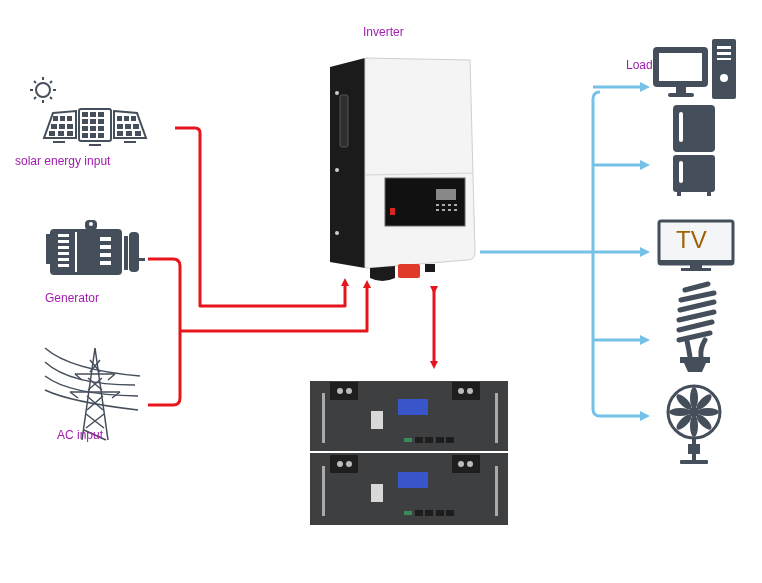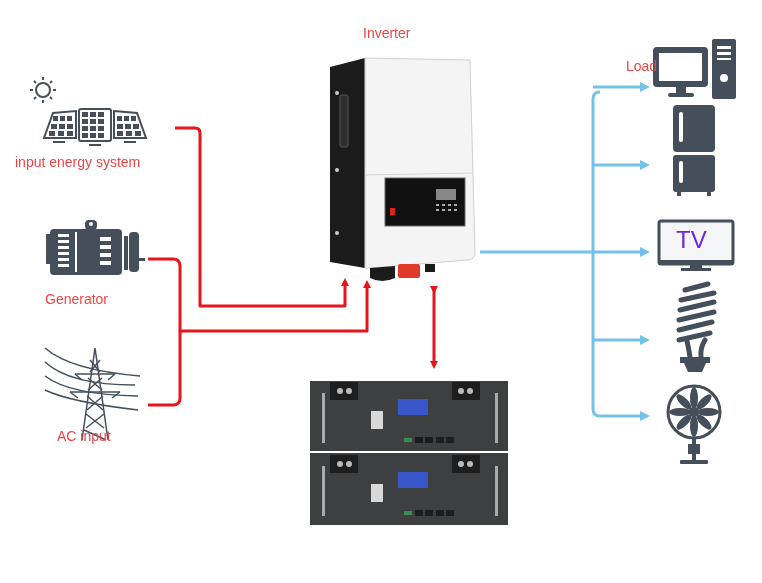--- a/index.html
+++ b/index.html
@@ -1,18 +1,18 @@
 <!DOCTYPE html>
 <html><head>
   <meta charset="utf-8">
   <style>
     html, body { margin: 0; padding: 0; background: #ffffff; }
     body { width: 762px; height: 583px; position: relative; overflow: hidden;
            font-family: "Liberation Sans", sans-serif; }
-    .label { position: absolute; color: #ef4444; font-size: 14px; white-space: nowrap; }
+    .label { position: absolute; color: #a21caf; font-size: 12px; white-space: nowrap; }
     svg.canvas { position: absolute; left: 0; top: 0; }
   </style>
 </head>
 <body>
 
 <svg class="canvas" width="762" height="583" viewBox="0 0 762 583">
   <defs>
     <marker id="arR" markerWidth="8" markerHeight="8" refX="4" refY="4" orient="auto" markerUnits="userSpaceOnUse">
       <path d="M0,0 L8,4 L0,8 Z" fill="#e8141b"></path>
     </marker>
@@ -240,17 +240,17 @@
       <ellipse cx="684" cy="422" rx="4" ry="10" transform="rotate(45 684 422)"></ellipse>
       <circle cx="694" cy="412" r="5"></circle>
       <rect x="692" y="438" width="4" height="22"></rect>
       <rect x="688" y="444" width="12" height="10"></rect>
       <rect x="680" y="460" width="28" height="4" rx="1"></rect>
     </g>
   </g>
 </svg>
 
 <div class="label" style="left:363px; top:25px;">Inverter</div>
-<div class="label" style="left:15px; top:154px;">input energy system</div>
+<div class="label" style="left:15px; top:154px;">solar energy input</div>
 <div class="label" style="left:45px; top:291px;">Generator</div>
 <div class="label" style="left:57px; top:428px;">AC input</div>
 <div class="label" style="left:626px; top:58px;">Load</div>
-<div class="label" style="left:676px; top:226px; font-size:24px; color:#6d28d9;">TV</div>
+<div class="label" style="left:676px; top:226px; font-size:24px; color:#a16207;">TV</div>
 
 </body></html>

